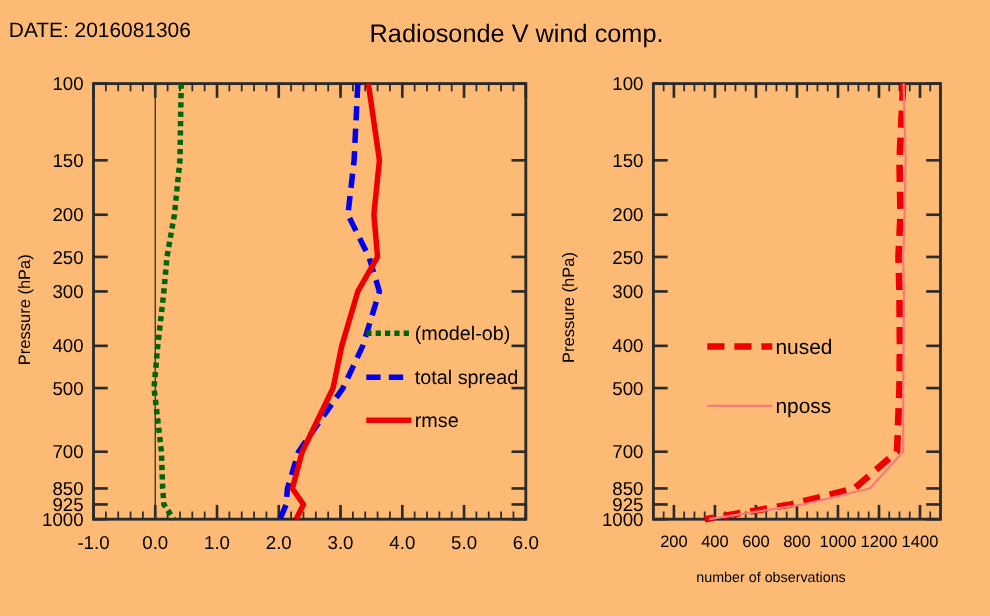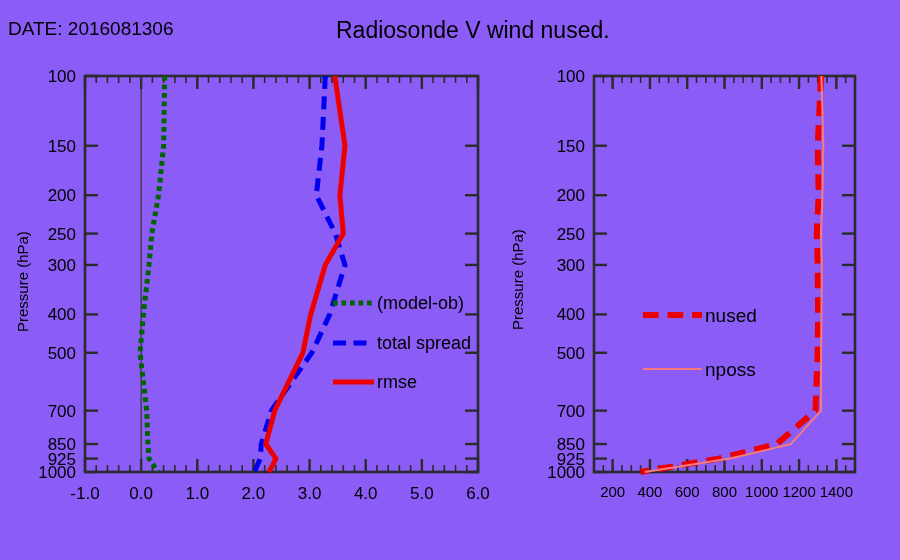--- a/index.html
+++ b/index.html
@@ -4,21 +4,21 @@
 <style>
   html, body {
     margin: 0;
     padding: 0;
     background: #ffffff;
   }
   #root {
     position: relative;
     width: 900px;
     height: 560px;
-    background: #8b5cf6;
+    background: #fdba74;
     font-family: "Liberation Sans", sans-serif;
     overflow: hidden;
   }
   .txt {
     position: absolute;
     color: #000000;
     white-space: nowrap;
   }
   #date-label {
     left: 8px;
@@ -65,26 +65,27 @@
     font-family: "Liberation Sans", sans-serif;
     fill: #000000;
   }
 </style>
 </head>
 <body>
 
 <div id="root">
 
   <div class="txt" id="date-label">DATE: 2016081306</div>
-  <div class="txt" id="chart-title">Radiosonde V wind nused.</div>
+  <div class="txt" id="chart-title">Radiosonde V wind comp.</div>
 
   <div class="txt axis-name ylabel-rot" id="ylabel-left">Pressure (hPa)</div>
   <div class="txt axis-name ylabel-rot" id="ylabel-right">Pressure (hPa)</div>
 
 
+  <div class="txt" id="xlabel-right">number of observations</div>
 
   <svg id="plot-svg" width="900" height="560">
       <rect x="85" y="76" width="393" height="396" fill="none" stroke="#2b2b2b" stroke-width="2.6"></rect>
       <line x1="96.22857142857143" y1="472" x2="96.22857142857143" y2="465" stroke="#2b2b2b" stroke-width="1.6"></line>
       <line x1="96.22857142857143" y1="76" x2="96.22857142857143" y2="83" stroke="#2b2b2b" stroke-width="1.6"></line>
       <line x1="107.45714285714286" y1="472" x2="107.45714285714286" y2="465" stroke="#2b2b2b" stroke-width="1.6"></line>
       <line x1="107.45714285714286" y1="76" x2="107.45714285714286" y2="83" stroke="#2b2b2b" stroke-width="1.6"></line>
       <line x1="118.68571428571428" y1="472" x2="118.68571428571428" y2="465" stroke="#2b2b2b" stroke-width="1.6"></line>
       <line x1="118.68571428571428" y1="76" x2="118.68571428571428" y2="83" stroke="#2b2b2b" stroke-width="1.6"></line>
       <line x1="129.9142857142857" y1="472" x2="129.9142857142857" y2="465" stroke="#2b2b2b" stroke-width="1.6"></line>

